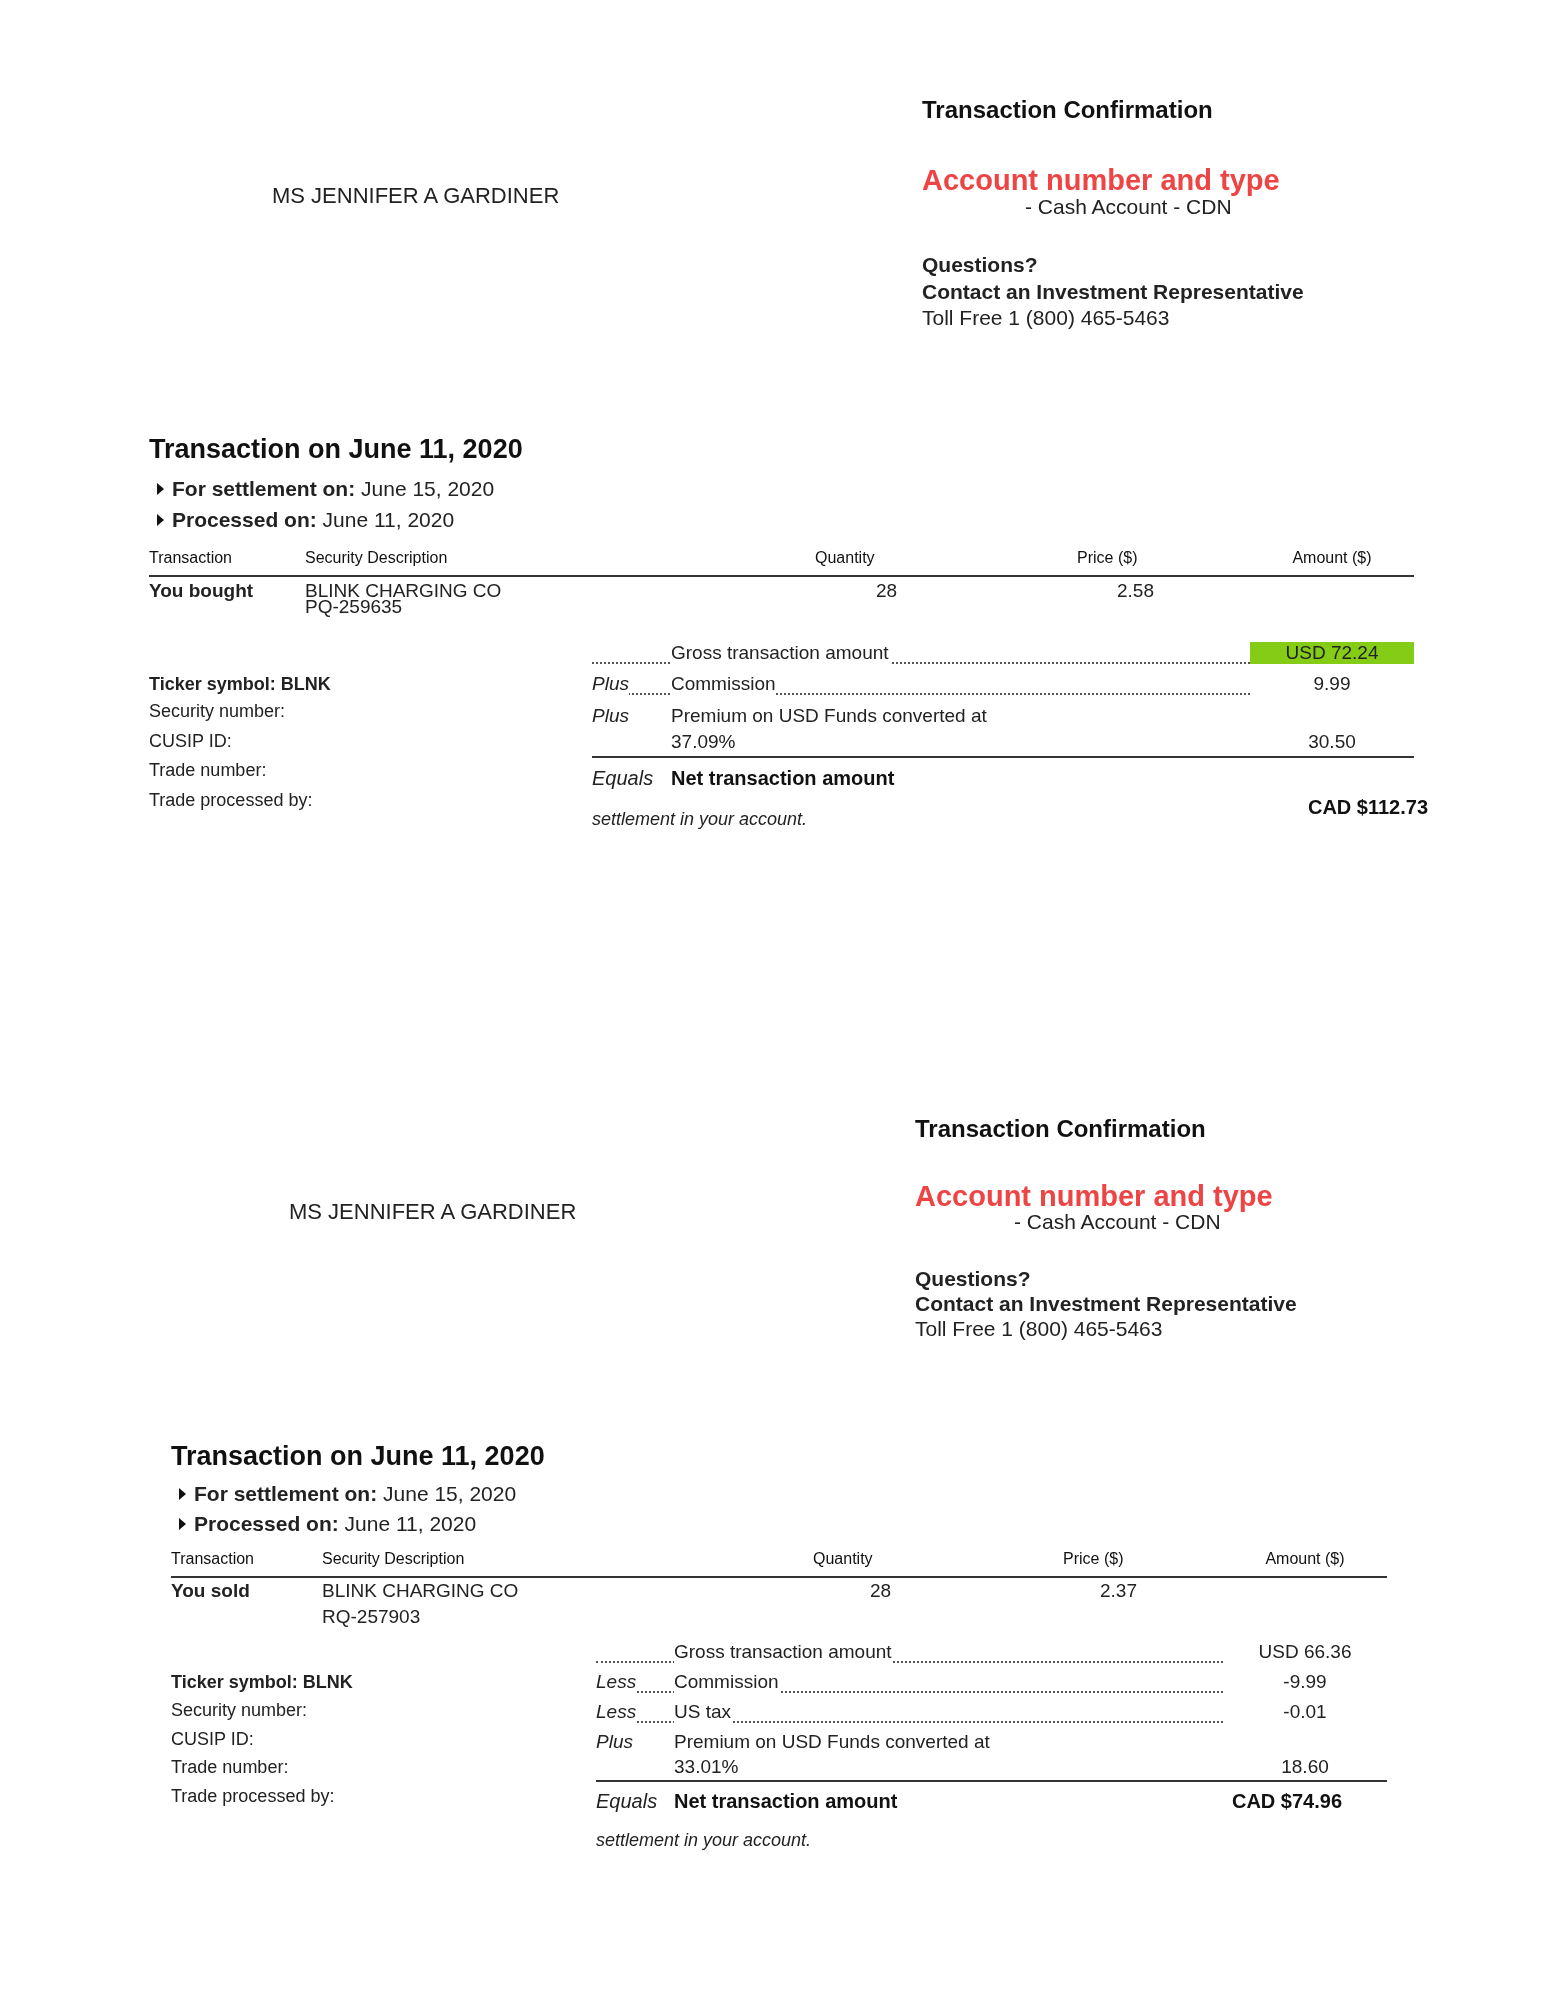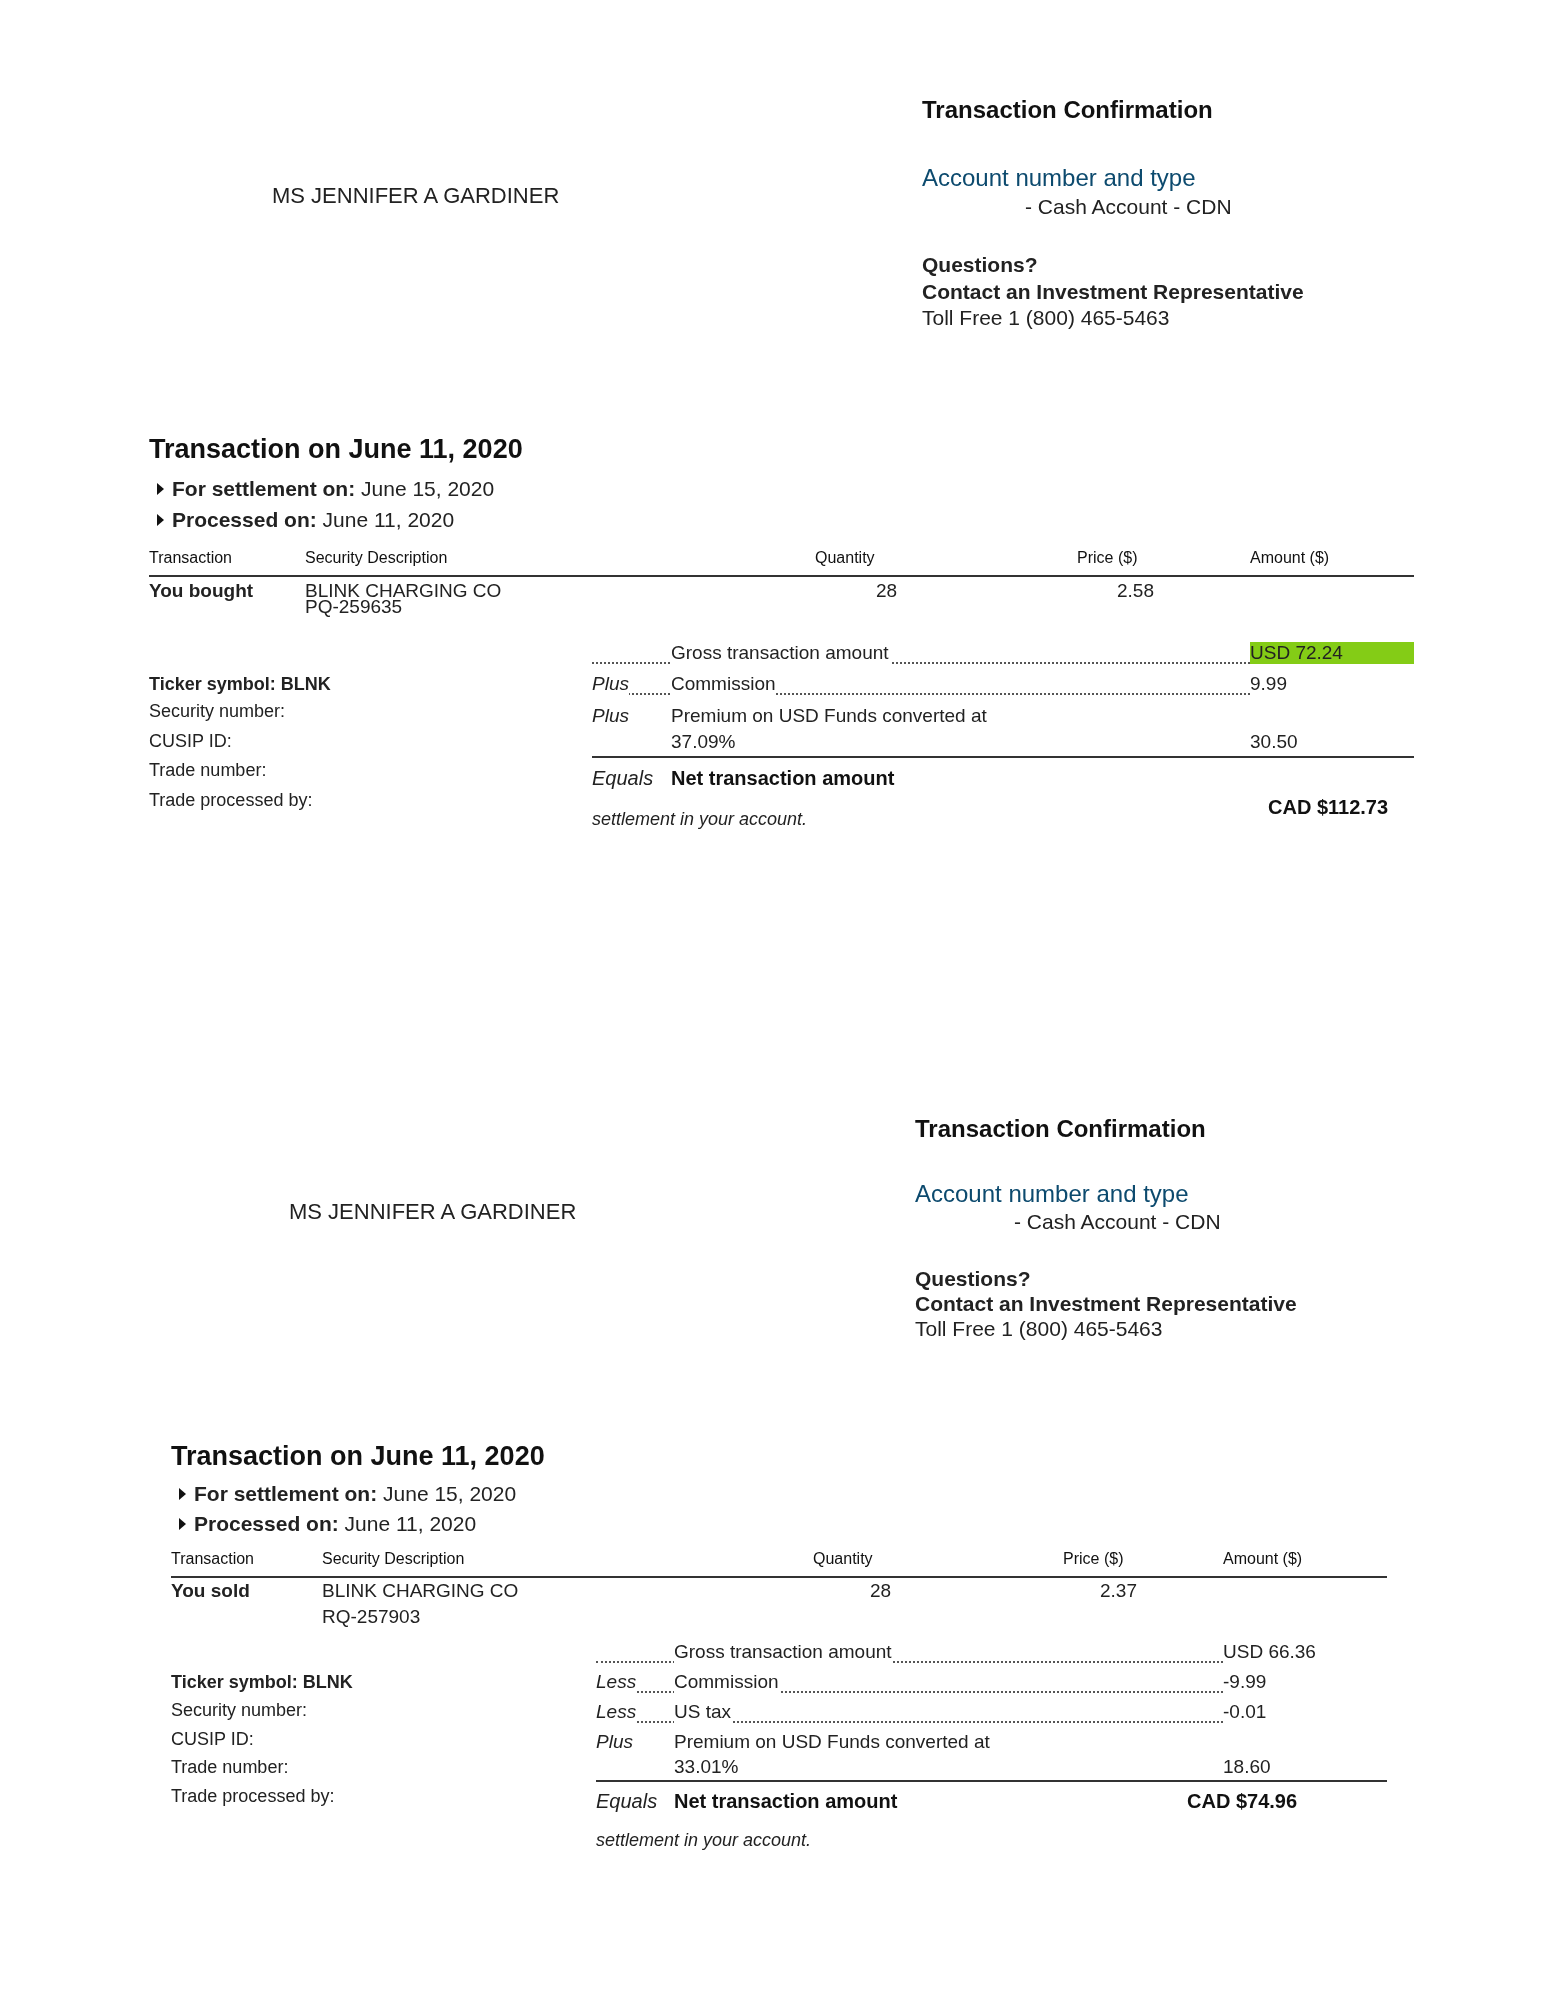--- a/index.html
+++ b/index.html
@@ -1,36 +1,36 @@
 <!DOCTYPE html>
 <html><head>
 <meta charset="utf-8">
 <style>
   html, body { margin: 0; padding: 0; background: #ffffff; }
   body { width: 1545px; height: 2000px; position: relative; overflow: hidden;
          font-family: "Liberation Sans", sans-serif; color: #1a1a1a; }
   .abs { position: absolute; }
   .name { font-size: 22px; color: #222; }
   .conf-title { font-size: 24px; font-weight: bold; color: #111; }
-  .h2 { font-size: 24px; font-weight: normal; color: #0c4a6e; }
+  .h2 { font-size: 29px; font-weight: bold; color: #ef4444; }
   .txt { font-size: 21px; color: #222; }
   .bold { font-weight: bold; }
   .tx-heading { font-size: 27px; font-weight: bold; color: #111; }
   .bullet { font-size: 21px; color: #222; display: flex; align-items: center; }
   .tri { display: inline-block; width: 0; height: 0; border-top: 6px solid transparent;
          border-bottom: 6px solid transparent; border-left: 7px solid #111; margin-right: 8px; }
   .th { font-size: 16px; font-weight: normal; color: #111; position: absolute; }
   .td { font-size: 19px; color: #222; position: absolute; }
   .hline { position: absolute; height: 2px; background: #333; }
   .dline { position: absolute; border-bottom: 2px dotted #555; }
   .lbl { font-size: 19px; color: #222; position: absolute; }
   .ital { font-style: italic; }
   .side { font-size: 18px; color: #222; position: absolute; }
   .note { font-size: 18px; font-style: italic; color: #222; position: absolute; line-height: 23px; }
-  .right { text-align: left; }
+  .right { text-align: center; }
   .net { font-size: 20px; font-weight: bold; color: #111; position: absolute; }
 </style>
 </head>
 <body>
 
 <div>
   <div class="abs name" style="left:272px; top:183px;">MS JENNIFER A GARDINER</div>
 
   <div class="abs conf-title" style="left:922px; top:96px;">Transaction Confirmation</div>
   <div class="abs h2" style="left:922px; top:164px;">Account number and type</div>

